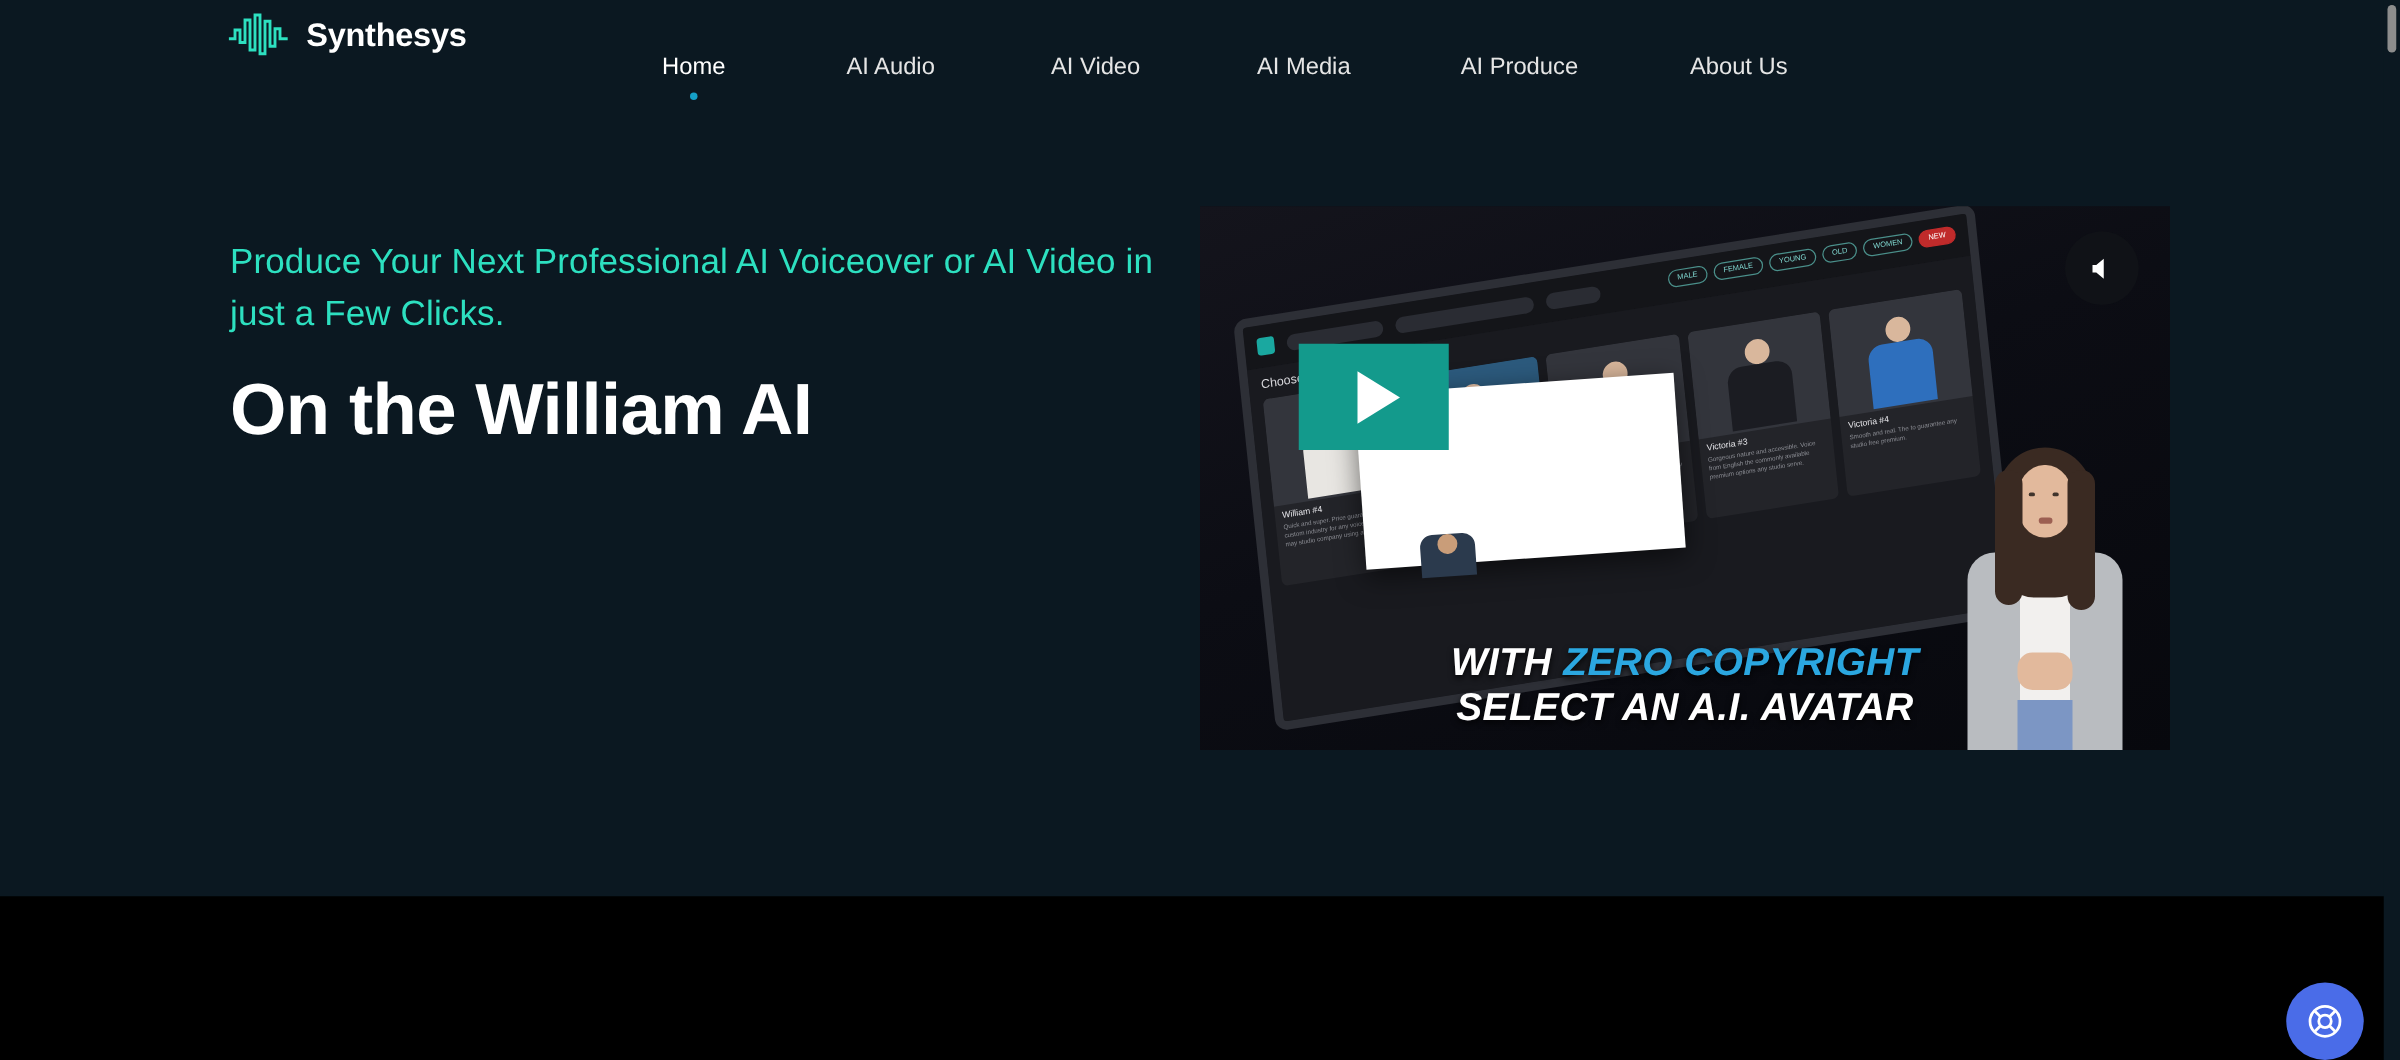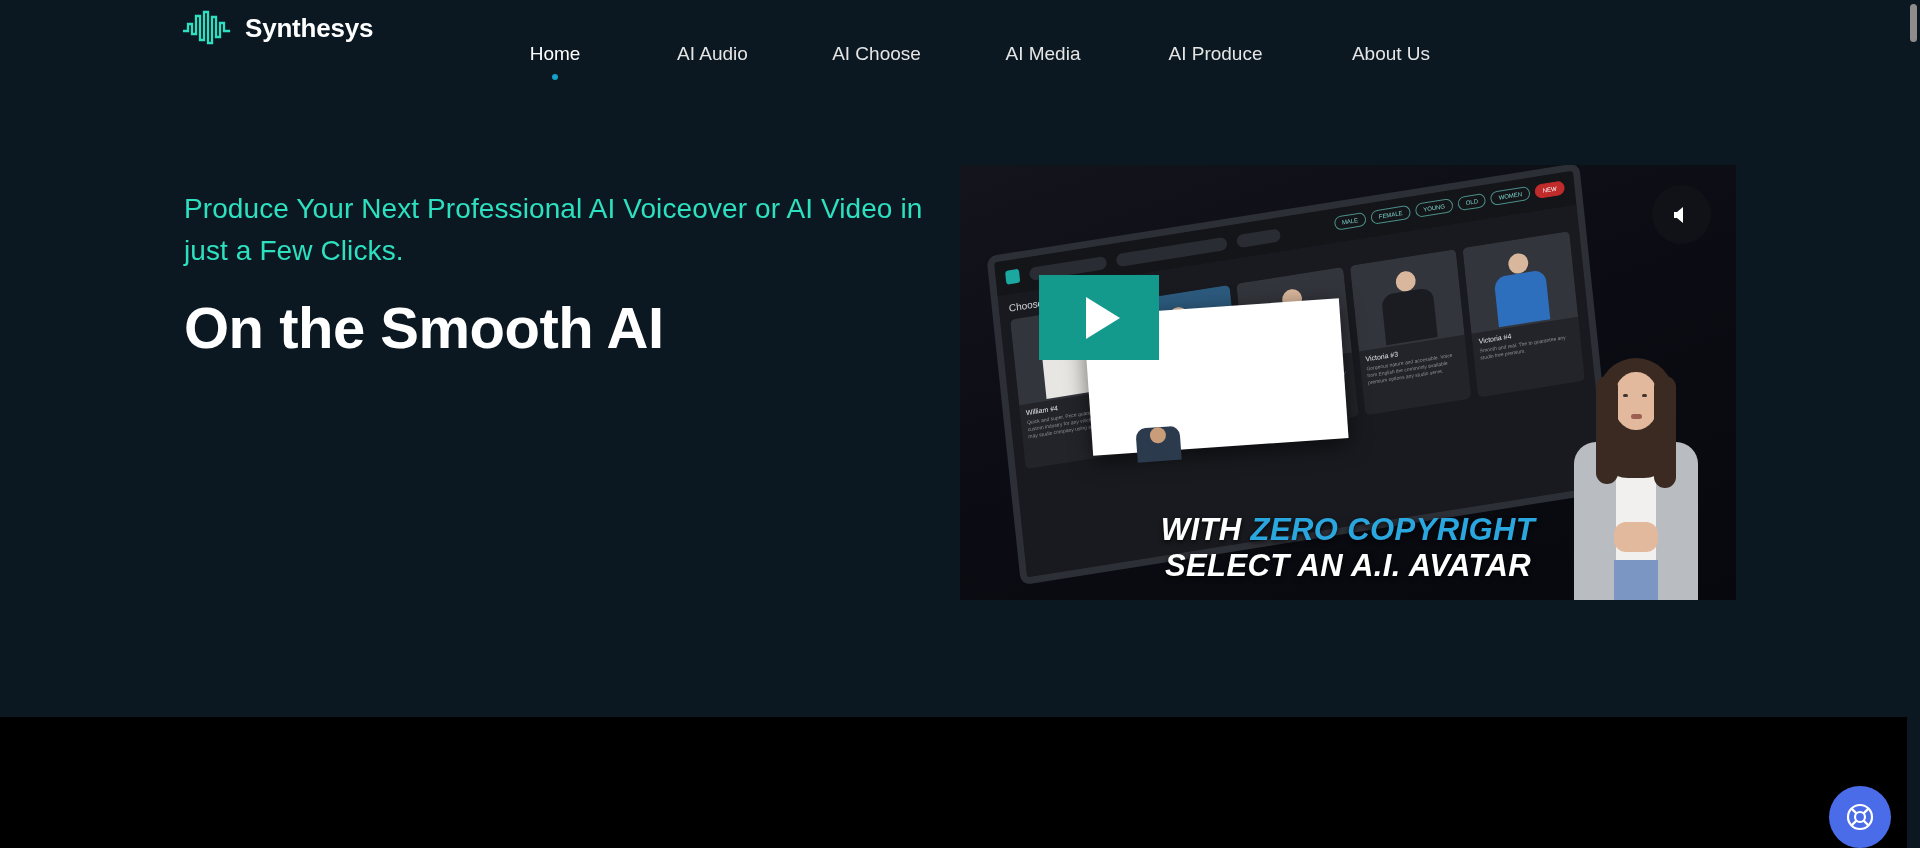--- a/index.html
+++ b/index.html
@@ -227,39 +227,39 @@
 
       <div class="nav-links">
         <div class="nav-item active" style="width:150px">
           <span>Home</span>
           <span class="nav-dot"></span>
         </div>
         <div class="nav-item" style="width:165px">
           <span>AI Audio</span>
         </div>
         <div class="nav-item" style="width:163px">
-          <span>AI Choose</span>
+          <span>AI Video</span>
         </div>
         <div class="nav-item" style="width:170px">
           <span>AI Media</span>
         </div>
         <div class="nav-item" style="width:175px">
           <span>AI Produce</span>
         </div>
         <div class="nav-item" style="width:176px">
           <span>About Us</span>
         </div>
       </div>
 
     </nav>
 
     <div class="hero-left">
       <p class="hero-sub">Produce Your Next Professional AI Voiceover or AI Video in just a Few Clicks.</p>
       <h1 class="hero-title">
-        <span>On the Smooth AI</span><br>
+        <span>On the William AI</span><br>
       </h1>
     </div>
 
     <div class="video-wrap">
       <div class="video-scene">
 
         <div class="laptop">
           <div class="laptop-screen">
             <div class="app-topbar">
               <span class="app-logo-dot"></span>

